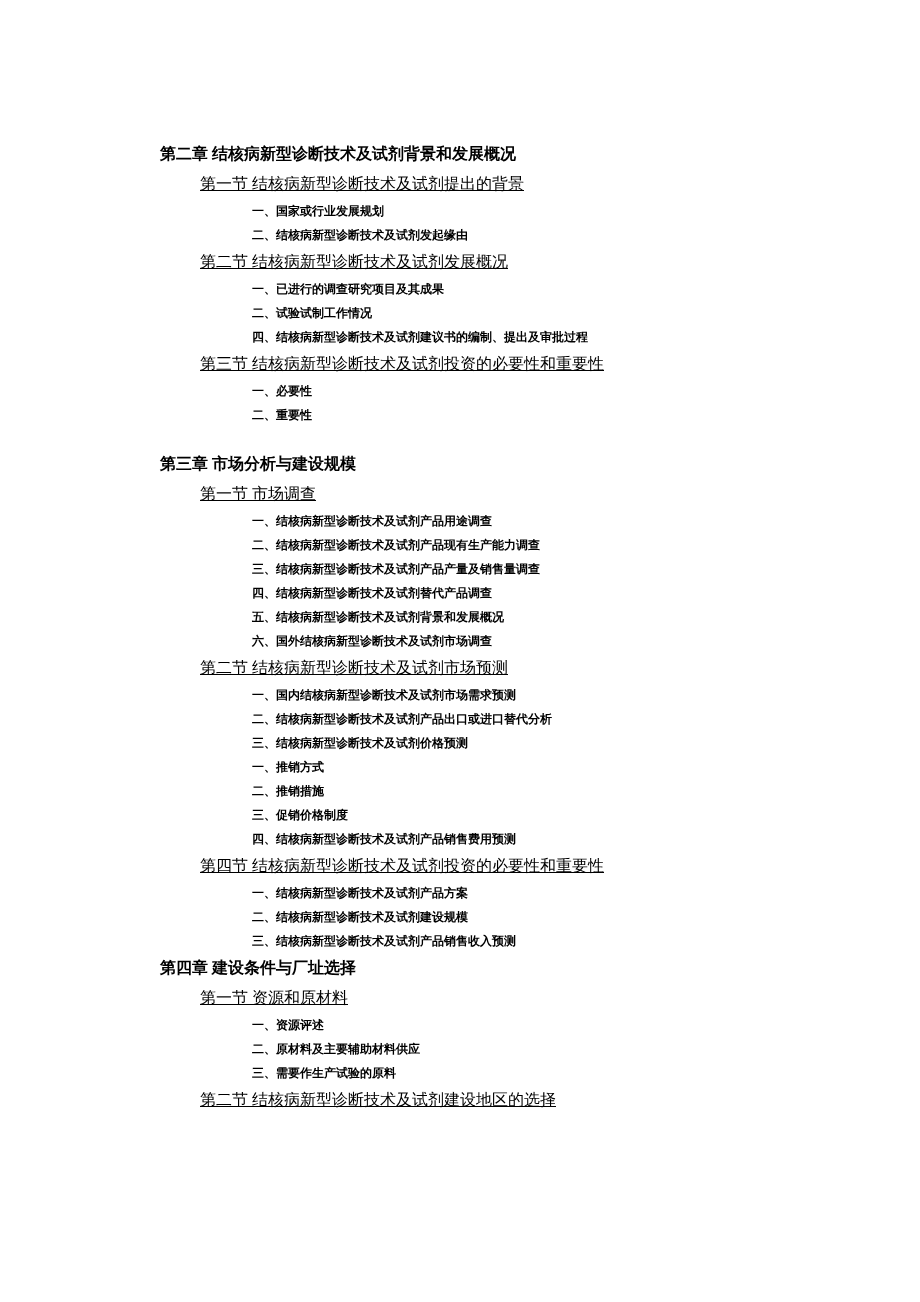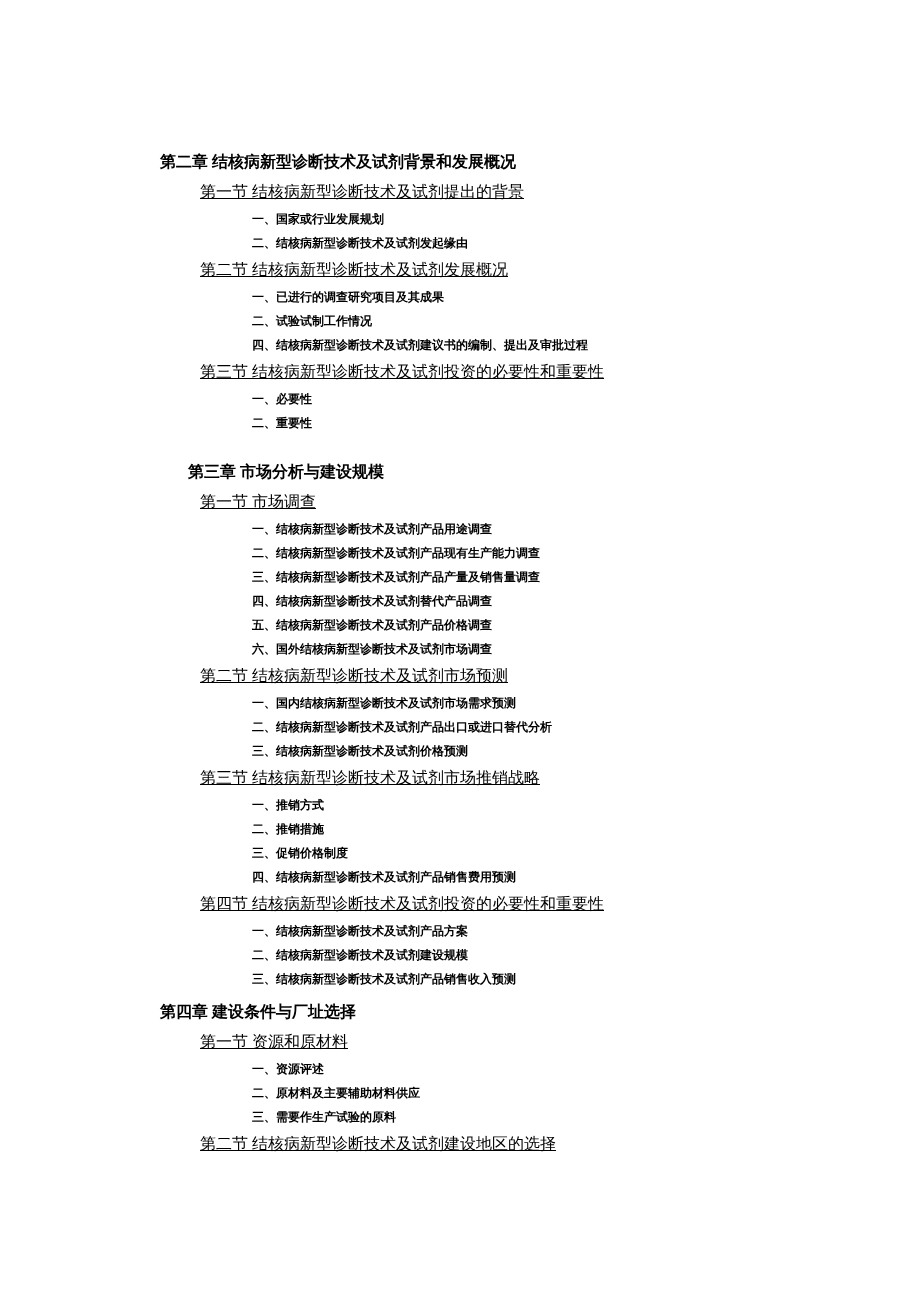--- a/index.html
+++ b/index.html
@@ -9,23 +9,23 @@
       background: #fff;
       font-family: "SimSun", "宋体", serif;
       padding: 138px 160px 100px 160px;
       color: #000;
       font-size: 16px;
       line-height: 1.5;
     }
     .chapter-title {
       font-weight: bold;
       font-size: 16px;
-      margin-top: 12px;
+      margin-top: 4px;
     }
-    .chapter-title.spaced { margin-top: 28px; margin-left: 28px; }
+    .chapter-title.spaced { margin-top: 28px; }
     .section-title {
       font-size: 16px;
       padding-left: 40px;
       text-decoration: underline;
     }
     .item {
       font-size: 12px;
       padding-left: 92px;
       font-weight: bold;
     }
@@ -45,27 +45,26 @@
     <div class="item line">四、结核病新型诊断技术及试剂建议书的编制、提出及审批过程</div>
     <div class="section-title line">第三节  结核病新型诊断技术及试剂投资的必要性和重要性</div>
     <div class="item line">一、必要性</div>
     <div class="item line">二、重要性</div>
     <div class="chapter-title line spaced">第三章  市场分析与建设规模</div>
     <div class="section-title line">第一节  市场调查</div>
     <div class="item line">一、结核病新型诊断技术及试剂产品用途调查</div>
     <div class="item line">二、结核病新型诊断技术及试剂产品现有生产能力调查</div>
     <div class="item line">三、结核病新型诊断技术及试剂产品产量及销售量调查</div>
     <div class="item line">四、结核病新型诊断技术及试剂替代产品调查</div>
-    <div class="item line">五、结核病新型诊断技术及试剂产品价格调查</div>
+    <div class="item line">五、结核病新型诊断技术及试剂背景和发展概况</div>
     <div class="item line">六、国外结核病新型诊断技术及试剂市场调查</div>
     <div class="section-title line">第二节  结核病新型诊断技术及试剂市场预测</div>
     <div class="item line">一、国内结核病新型诊断技术及试剂市场需求预测</div>
     <div class="item line">二、结核病新型诊断技术及试剂产品出口或进口替代分析</div>
     <div class="item line">三、结核病新型诊断技术及试剂价格预测</div>
-    <div class="section-title line">第三节  结核病新型诊断技术及试剂市场推销战略</div>
     <div class="item line">一、推销方式</div>
     <div class="item line">二、推销措施</div>
     <div class="item line">三、促销价格制度</div>
     <div class="item line">四、结核病新型诊断技术及试剂产品销售费用预测</div>
     <div class="section-title line">第四节  结核病新型诊断技术及试剂投资的必要性和重要性</div>
     <div class="item line">一、结核病新型诊断技术及试剂产品方案</div>
     <div class="item line">二、结核病新型诊断技术及试剂建设规模</div>
     <div class="item line">三、结核病新型诊断技术及试剂产品销售收入预测</div>
     <div class="chapter-title line">第四章  建设条件与厂址选择</div>
     <div class="section-title line">第一节  资源和原材料</div>

